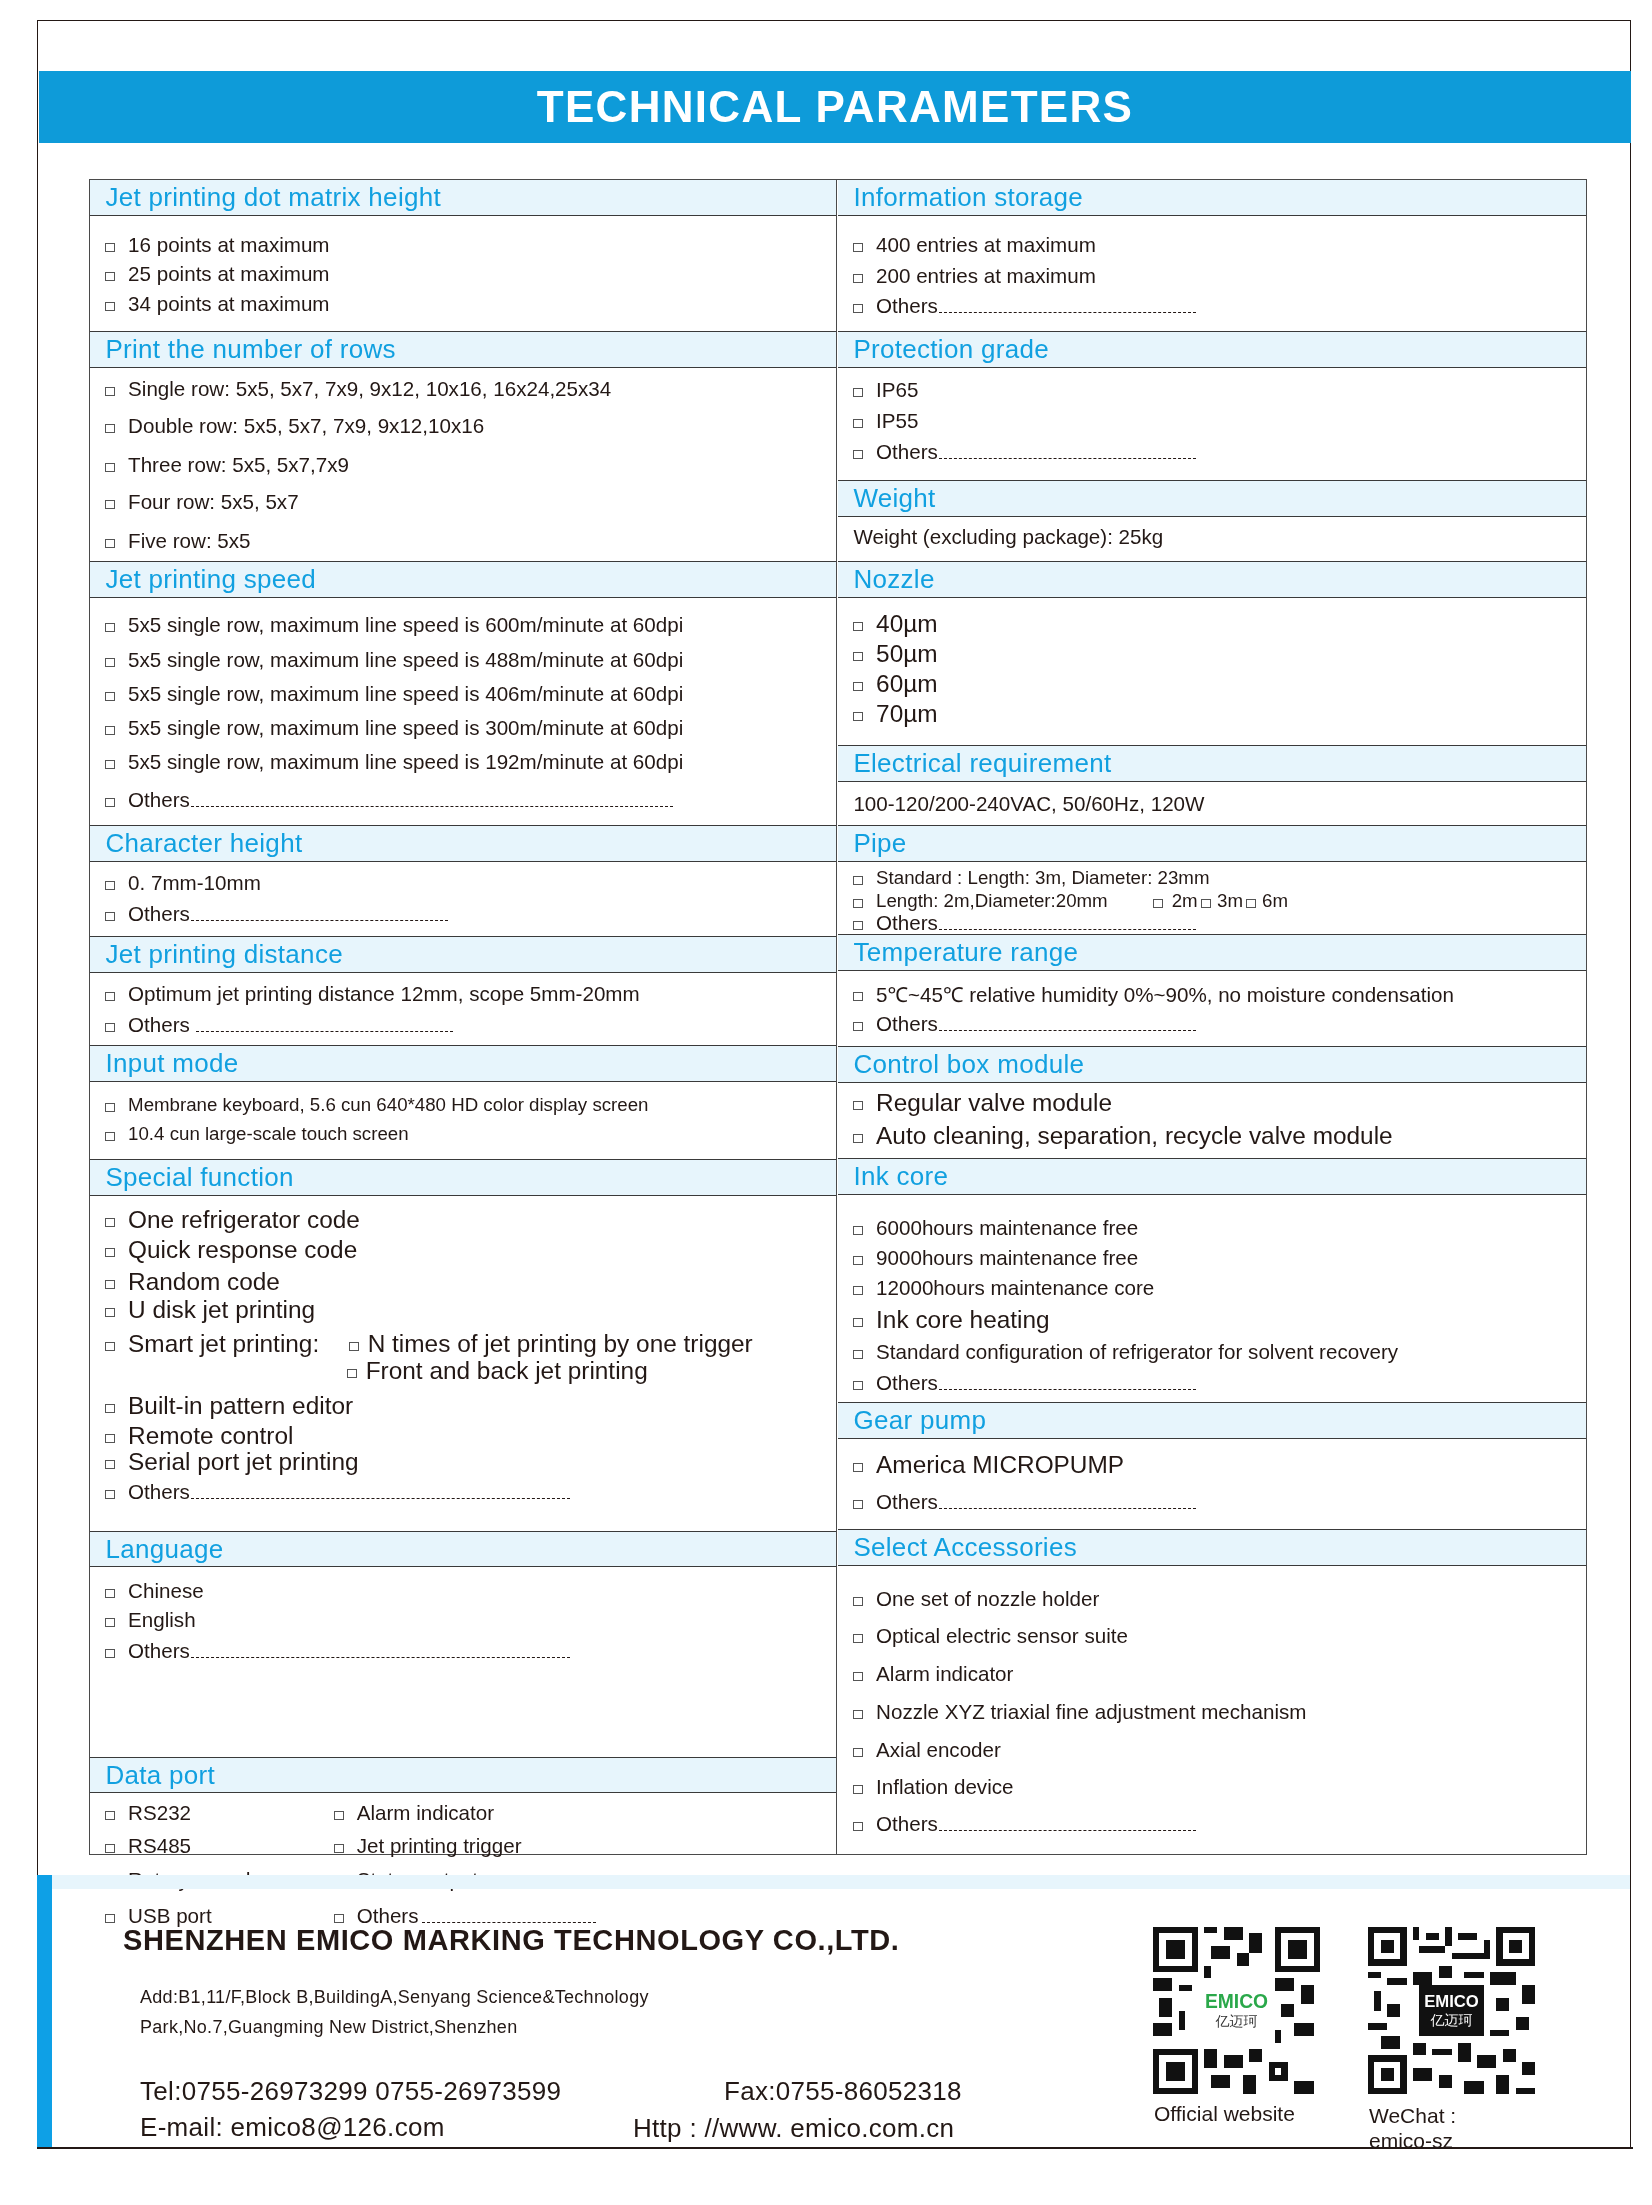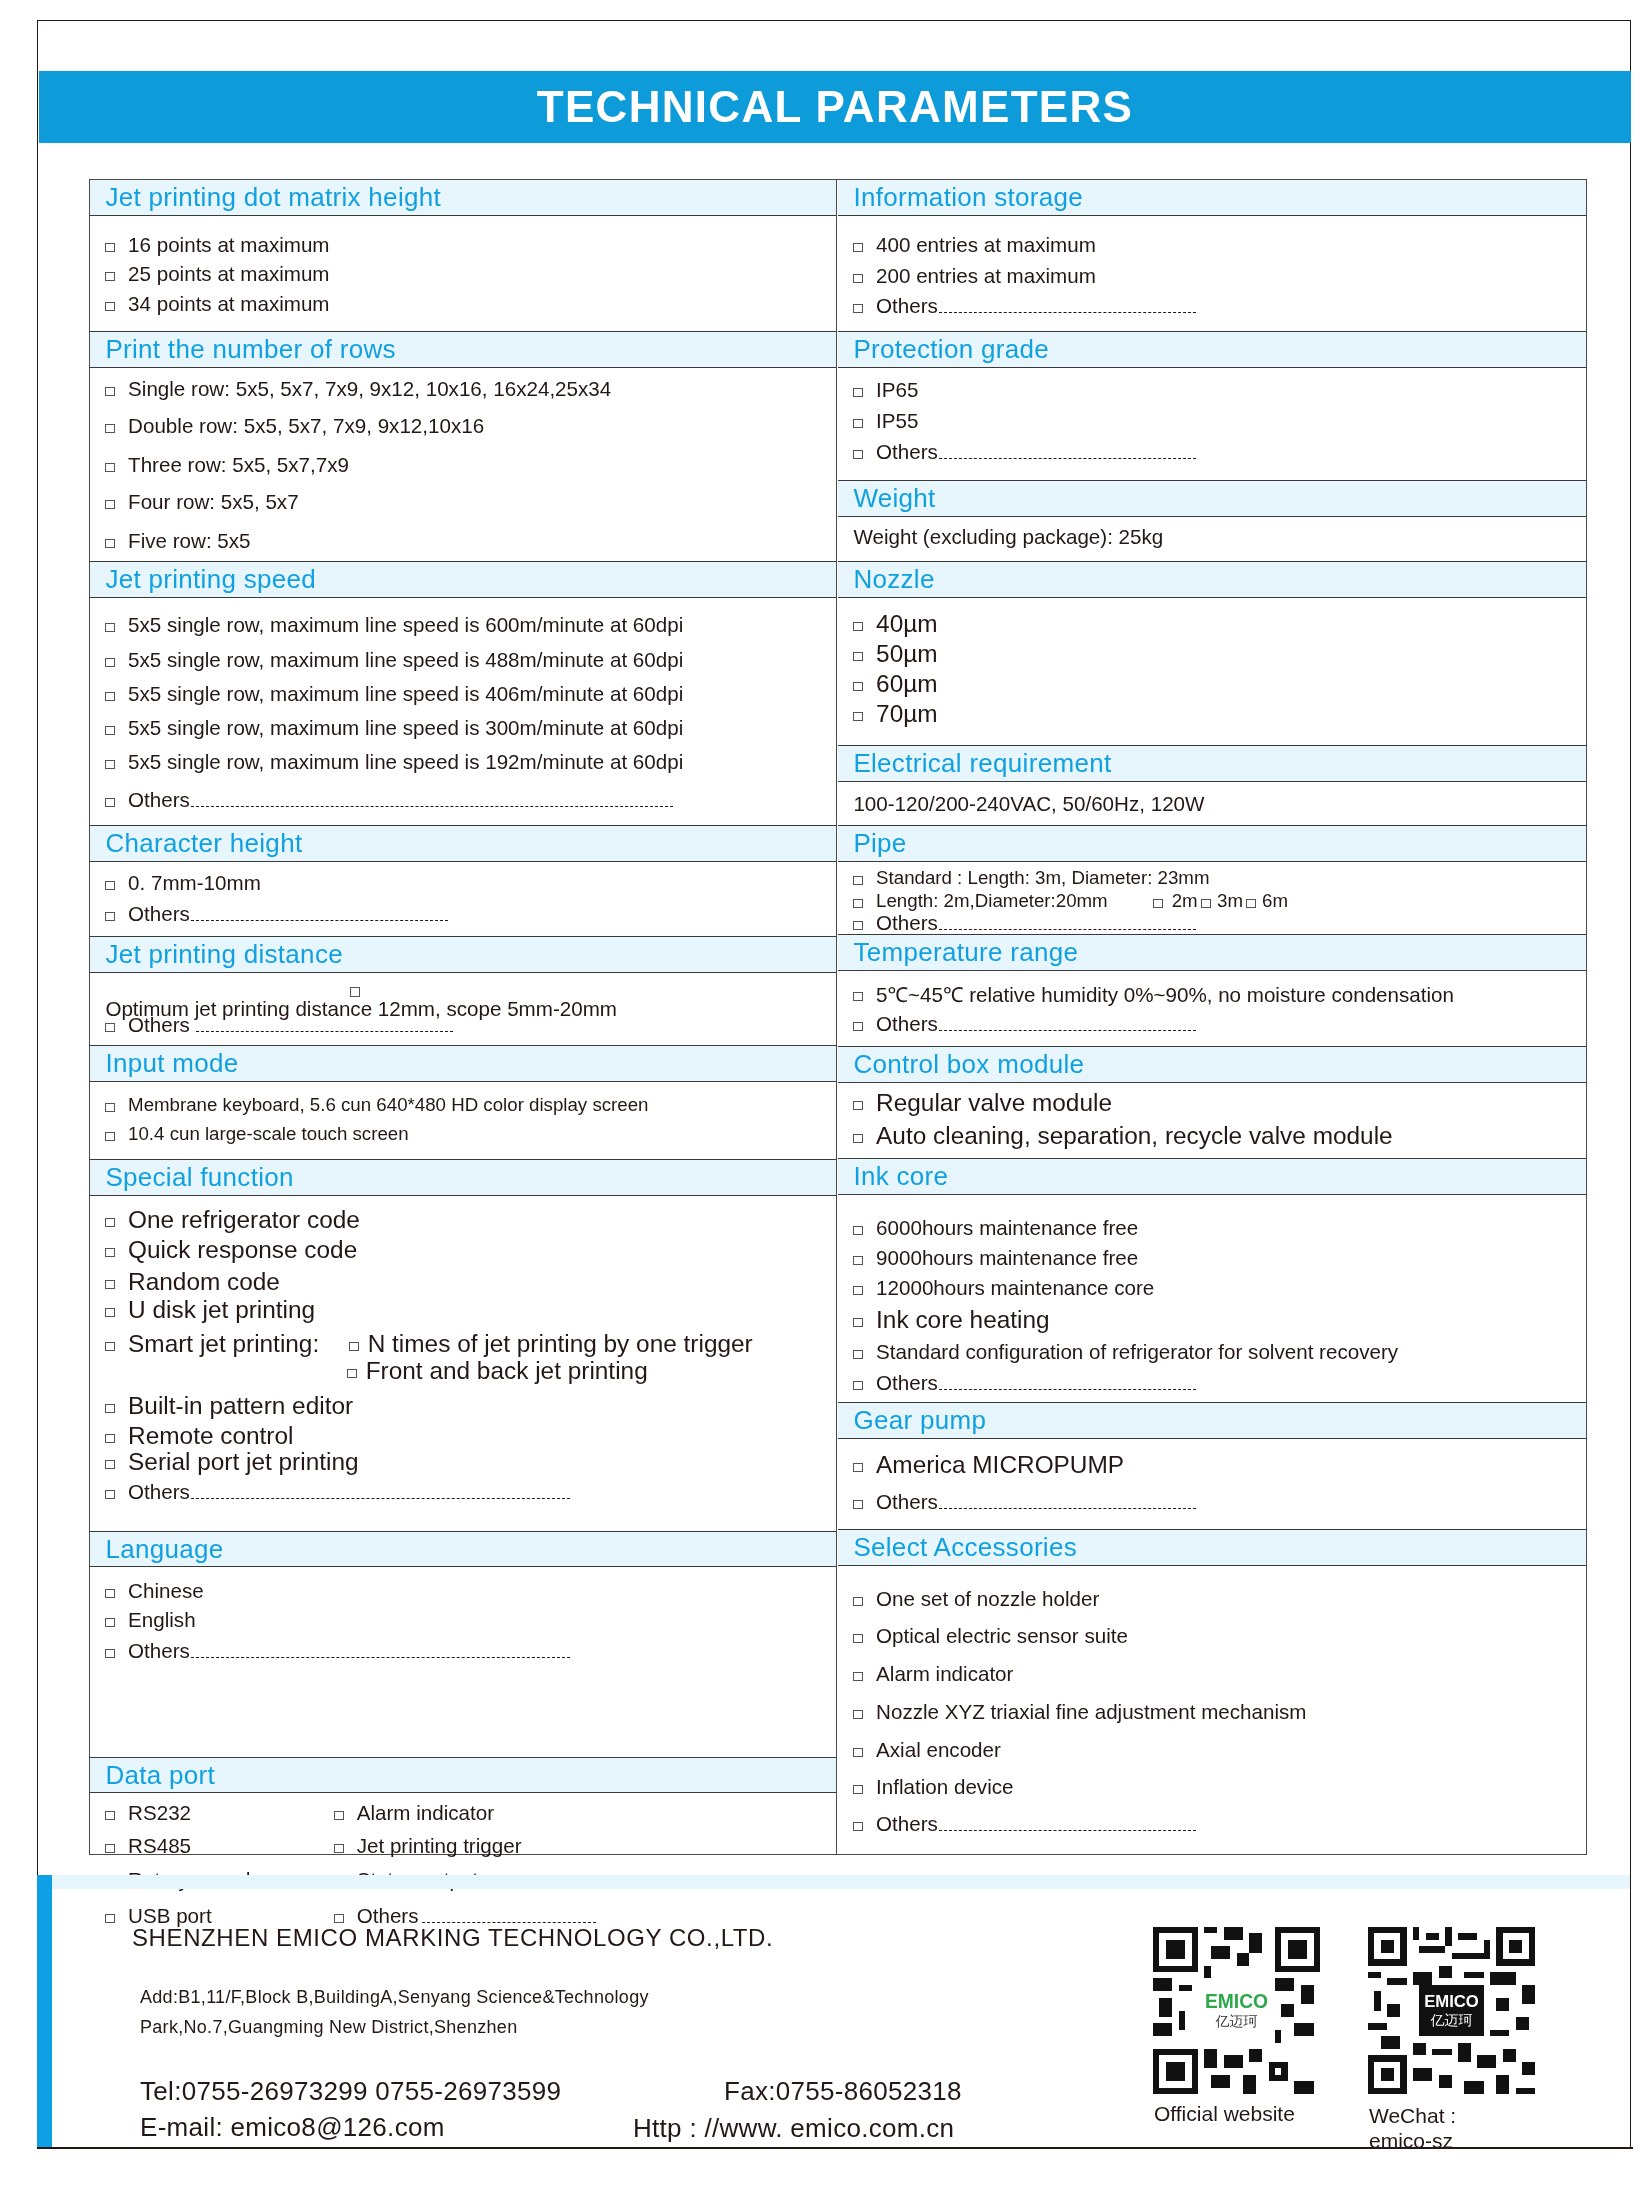--- a/index.html
+++ b/index.html
@@ -18,21 +18,21 @@
   .sec-top{border-top:1.9px solid #3a3a3a;}
   .item{position:absolute;left:15.4px;display:flex;align-items:center;font-size:20.6px;white-space:nowrap;}
   .cb{display:inline-block;width:7.7px;height:7.7px;border:1.3px solid #555;margin-right:13px;margin-top:5.1px;flex:none;}
   .item.big{font-size:24.4px;}
   .item.small{font-size:18.7px;}
   .plain{position:absolute;left:15.4px;font-size:20.6px;white-space:nowrap;}
   .dash{display:inline-block;border-bottom:1.9px dashed #231815;height:13px;margin-left:1.3px;}
   .footer-bar{position:absolute;left:51px;top:1875px;width:1579px;height:14px;background:#e7f5fc;}
   .side-bar{position:absolute;left:37px;top:1875px;width:15.4px;height:274px;background:#0ea0e6;}
   .bottom-line{position:absolute;left:37px;top:2147px;width:1596px;height:1.9px;background:#231815;}
-  .company{position:absolute;left:132px;top:1924px;font-size:24px;font-weight:normal;letter-spacing:0.6px;}
+  .company{position:absolute;left:123px;top:1924px;font-size:29px;font-weight:bold;letter-spacing:0.6px;}
   .addr{position:absolute;left:140px;font-size:18px;letter-spacing:0.3px;}
   .contact{position:absolute;font-size:26px;letter-spacing:0.3px;white-space:nowrap;}
   .qr{position:absolute;width:167px;height:167px;}
   .qr-caption{position:absolute;font-size:21px;white-space:nowrap;}
   .qr-logo{position:absolute;left:50%;top:50%;transform:translate(-50%,-50%);width:58px;height:45px;display:flex;flex-direction:column;align-items:center;justify-content:center;font-weight:bold;font-size:14px;}
 </style>
 </head>
 <body>
 
 <div class="frame"></div>
@@ -132,21 +132,21 @@
           <i class="cb"></i>
           <span>Others</span>
           <span class="dash" style="width:257px;"></span>
         </div>
     </div>
 
     <div class="sec sec-top" style="top:756px;height:109px;">
       <div class="sec-head">
           <span>Jet printing distance</span>
         </div>
-      <div class="item" style="top:45px;flex-direction:column;">
+      <div class="item" style="top:45px;">
           <i class="cb"></i>
           <span>Optimum jet printing distance 12mm, scope 5mm-20mm</span>
         </div>
       <div class="item" style="top:76px;">
           <i class="cb"></i>
           <span>Others</span>
           <span class="dash" style="width:257px;margin-left:6.4px;"></span>
         </div>
     </div>
 

